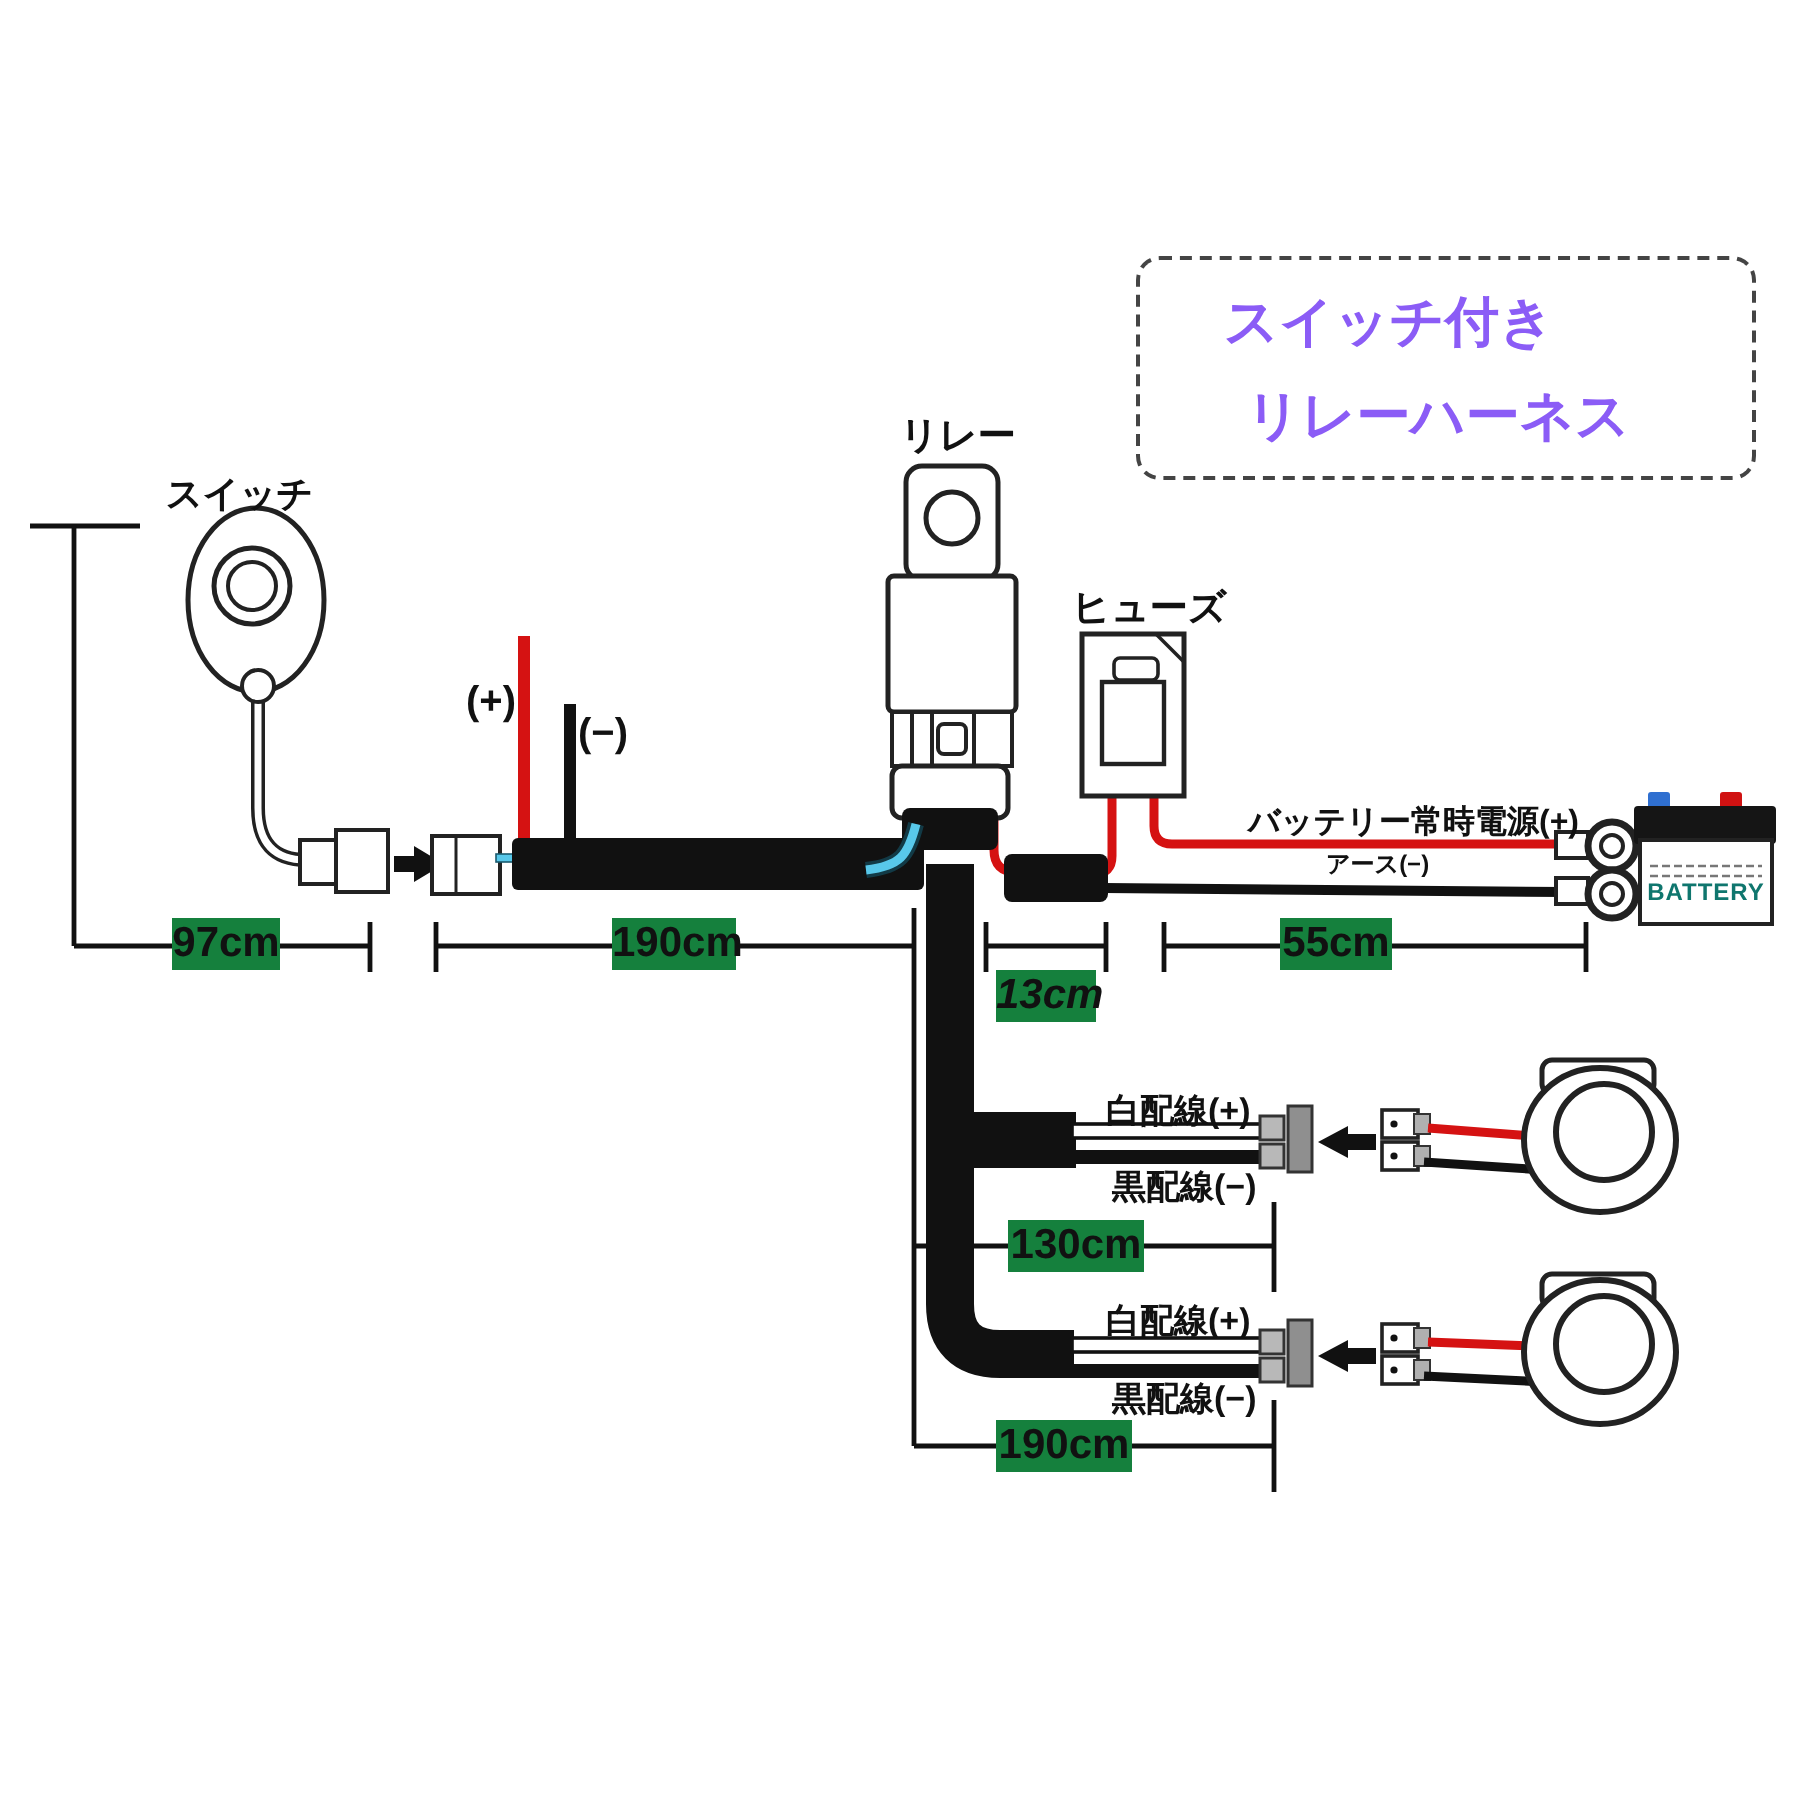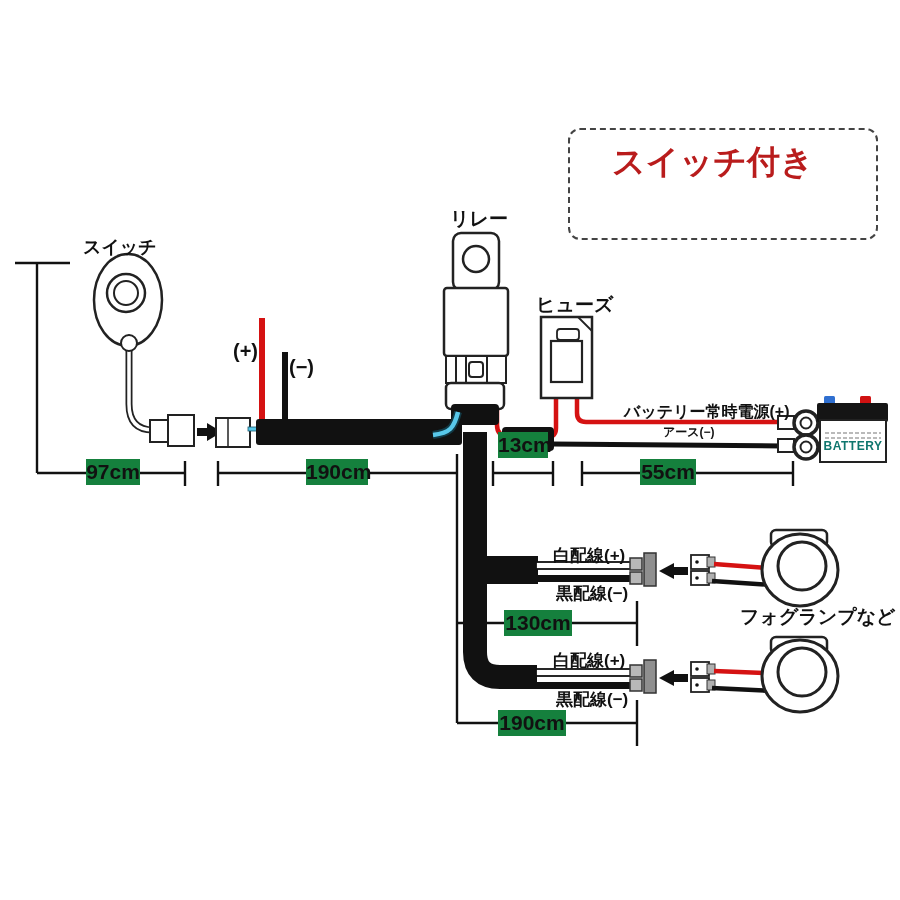--- a/index.html
+++ b/index.html
@@ -2,21 +2,21 @@
 <html><head>
 <meta charset="utf-8">
 <style>
   html,body{margin:0;padding:0;background:#fff;}
   .stage{position:relative;width:900px;height:900px;background:#fff;overflow:hidden;
          font-family:"Liberation Sans","DejaVu Sans",sans-serif;}
   .stage svg{position:absolute;left:0;top:0;}
   .lbl{position:absolute;font-weight:bold;color:#111;white-space:nowrap;line-height:1.15;}
   .title-box{position:absolute;left:568px;top:128px;width:310px;height:112px;
              border:2.5px dashed #444;border-radius:12px;box-sizing:border-box;
-             padding:8px 0 0 42px;font-size:33px;font-weight:bold;color:#b91c1c;line-height:47px;}
+             padding:8px 0 0 42px;font-size:27px;font-weight:bold;color:#8b5cf6;line-height:47px;}
   .title-box .l2{margin-left:11px;}
   .dim{background:#15803d;text-align:center;font-size:21px;padding:1px 0;}
   .small-note{font-size:17px;line-height:1.05;}
   .battery-name{font-size:12px;letter-spacing:0.5px;text-align:center;}
 </style>
 </head>
 <body>
 
 <div class="stage">
 
@@ -165,41 +165,41 @@
   </g>
   <g fill="#fff" stroke="#222">
     <rect x="771" y="637" width="56" height="17" rx="5" stroke-width="2.5"></rect>
     <ellipse cx="800" cy="676" rx="38" ry="36" stroke-width="3"></ellipse>
     <circle cx="802" cy="672" r="24" fill="none" stroke-width="3"></circle>
   </g>
 </svg>
 
 <div class="title-box">
   <div class="l1">スイッチ付き</div>
+  <div class="l2">リレーハーネス</div>
 </div>
 
 <div class="lbl" style="left:83px;top:237px;font-size:18px;">スイッチ</div>
 
 <div class="lbl" style="left:233px;top:340px;font-size:20px;">(+)</div>
 <div class="lbl" style="left:289px;top:356px;font-size:20px;">(−)</div>
 
 <div class="lbl" style="left:450px;top:208px;font-size:19px;text-align:right;">リレー</div>
 <div class="lbl" style="left:536px;top:294px;font-size:19px;">ヒューズ</div>
 
 <div class="lbl" style="left:624px;top:403px;font-size:16px;">バッテリー常時電源(+)</div>
 <div class="lbl" style="left:663px;top:426px;font-size:12px;">アース(−)</div>
 <div class="lbl battery-name" style="left:821px;top:440px;width:64px;color:#0f766e;">BATTERY</div>
 
 <div class="lbl" style="left:553px;top:546px;font-size:17px;">白配線(+)</div>
 <div class="lbl" style="left:556px;top:584px;font-size:17px;">黒配線(−)</div>
 <div class="lbl" style="left:553px;top:651px;font-size:17px;">白配線(+)</div>
 <div class="lbl" style="left:556px;top:690px;font-size:17px;">黒配線(−)</div>
 
-<div class="lbl" style="left:740px;top:606px;font-size:19px;">フォグランプなど</div>
 
 <div class="lbl dim" style="left:86px;top:459px;width:54px;">97cm</div>
 <div class="lbl dim" style="left:306px;top:459px;width:62px;">190cm</div>
-<div class="lbl dim" style="left:498px;top:432px;width:50px;">13cm</div>
+<div class="lbl dim" style="left:498px;top:485px;width:50px;font-style:italic;">13cm</div>
 <div class="lbl dim" style="left:640px;top:459px;width:56px;">55cm</div>
 <div class="lbl dim" style="left:504px;top:610px;width:68px;">130cm</div>
 <div class="lbl dim" style="left:498px;top:710px;width:68px;">190cm</div>
 
 </div>
 
 </body></html>

